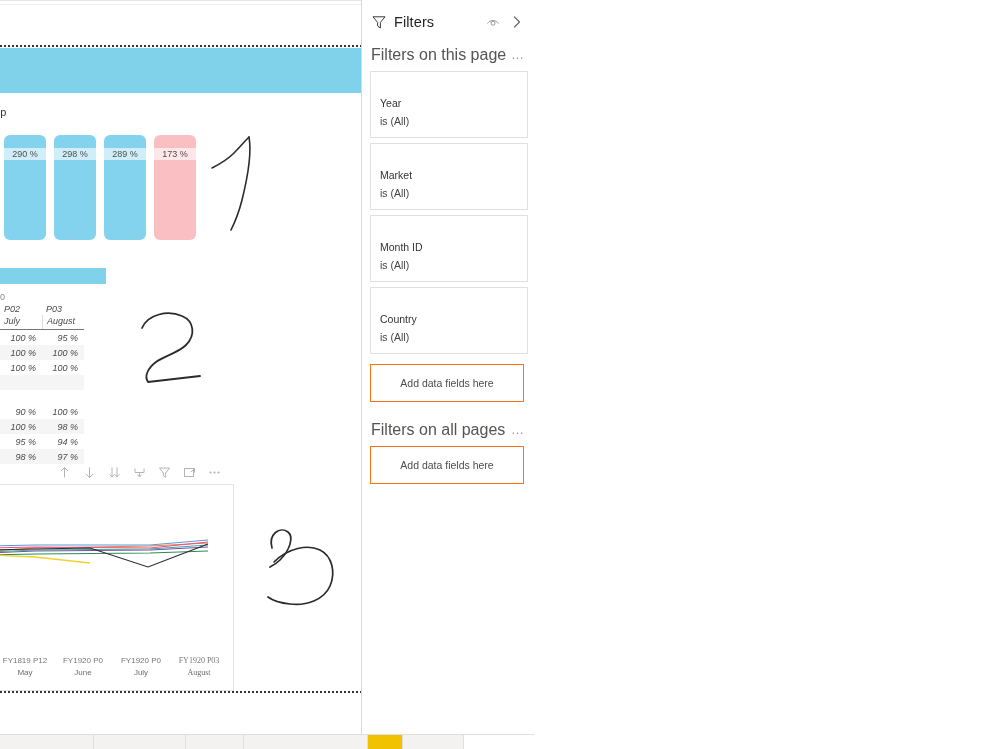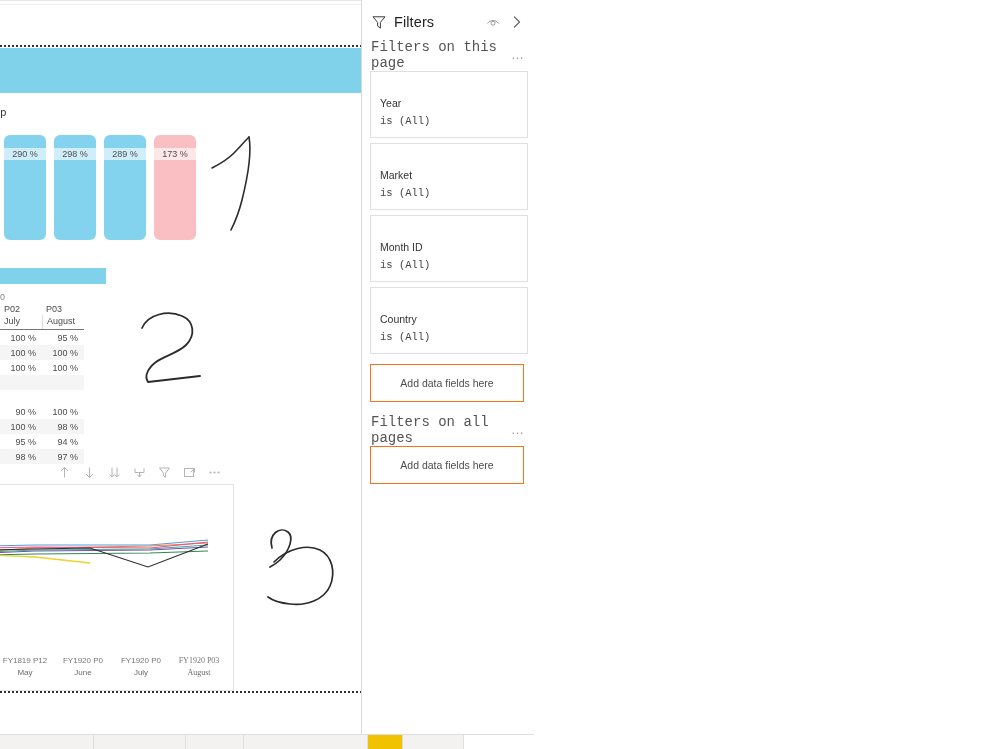--- a/index.html
+++ b/index.html
@@ -103,20 +103,21 @@
     color: #bcbcbc;
   }
 
   
   #matrix-visual {
     position: absolute;
     left: 0; top: 292px;
     width: 84px;
     font-size: 9px;
     color: #4b4b4b;
+    font-style: italic;
   }
   #matrix-ghost {
     position: absolute;
     left: 0; top: 292px;
     font-size: 9px;
     color: #8a8a8a;
   }
   .mx-head {
     display: flex;
     width: 84px;
@@ -255,24 +256,23 @@
     margin-left: 6px;
   }
 
   .pane-section-head {
     display: flex;
     align-items: center;
     padding: 0 9px 0 7px;
     height: 22px;
   }
   .pane-section-head .psh-label {
-    font-size: 14px;
+    font-size: 16px;
     color: #555452;
     flex: 1 1 auto;
-    font-family: Liberation Mono, monospace;
   }
   .pane-section-head .psh-more {
     font-size: 13px;
     color: #9b9b9b;
     letter-spacing: 1px;
     line-height: 8px;
   }
 
   .filter-card {
     margin: 5px 6px 0 6px;
@@ -284,21 +284,20 @@
   .filter-card .fc-field {
     font-size: 10.5px;
     color: #333333;
     line-height: 16px;
   }
   .filter-card .fc-state {
     font-size: 10.5px;
     color: #444444;
     line-height: 16px;
     margin-top: 2px;
-    font-family: Liberation Mono, monospace;
   }
   .dropzone {
     margin: 10px 10px 0 6px;
     border: 1px solid #f97316;
     background: #ffffff;
     height: 38px;
     display: flex;
     align-items: center;
     justify-content: center;
     font-size: 10.5px;

